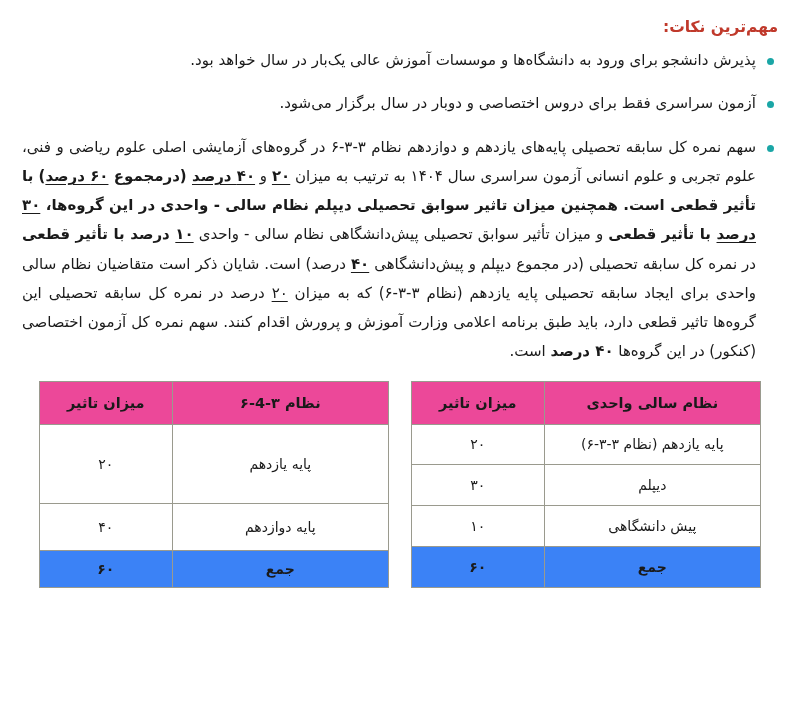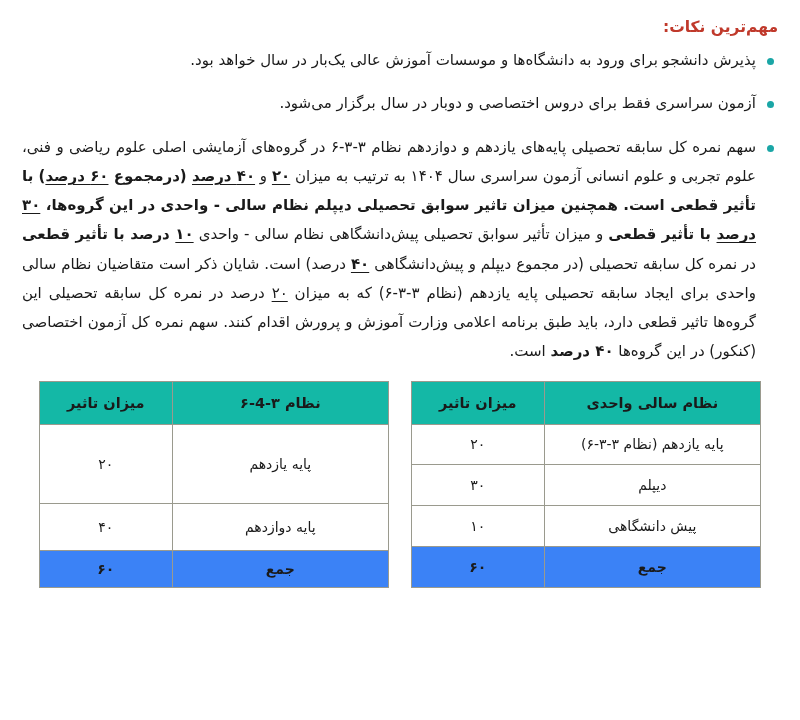--- a/index.html
+++ b/index.html
@@ -84,21 +84,21 @@
     font-size: 14px;
   }
   table.t td, table.t th {
     border: 1px solid #9a9a8e;
     padding: 7px 6px;
     text-align: center;
     background: #ffffff;
     height: 22px;
   }
   table.t thead th {
-    background: #14b8a6;
+    background: #ec4899;
     font-weight: bold;
     font-size: 14.5px;
     padding: 10px 20px;
   }
   table.t tr.total td {
     background: #3b82f6;
     font-weight: bold;
   }
   table.t col.narrow { width: 38%; }
   table.t col.wide { width: 62%; }

